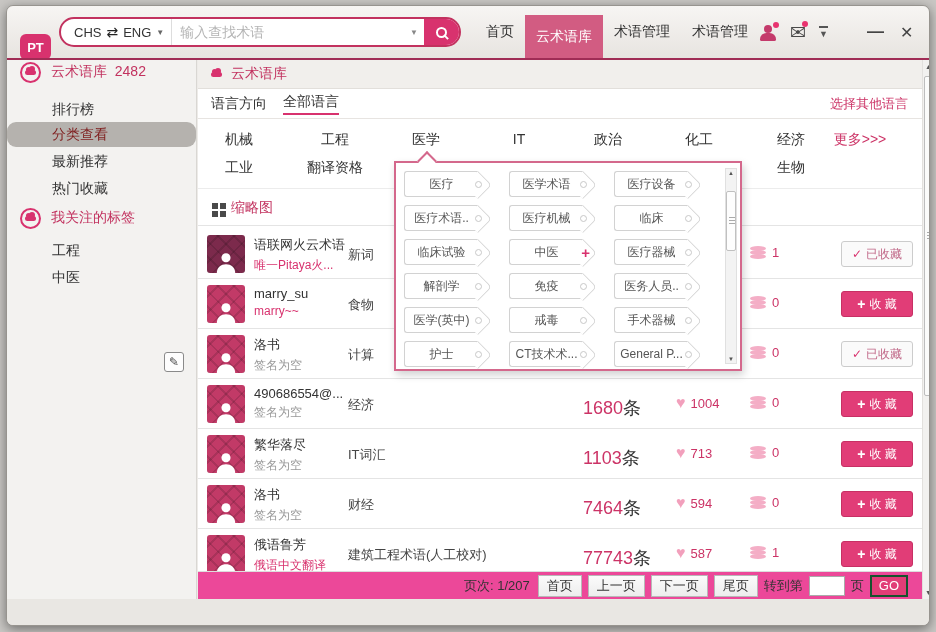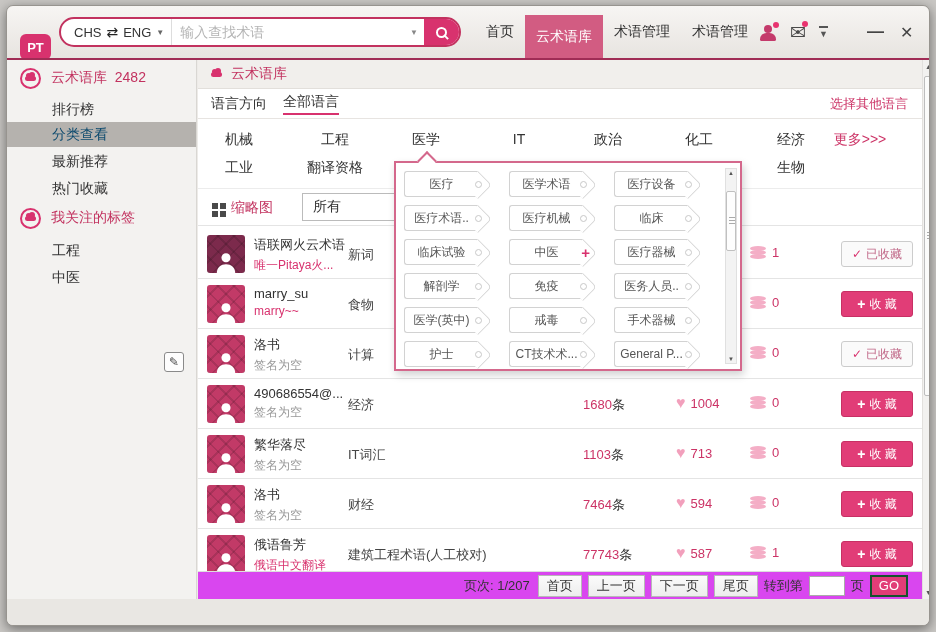--- a/index.html
+++ b/index.html
@@ -62,21 +62,21 @@
   .circle-ic { position:absolute; left:13px; width:21px; height:21px; border:2px solid #d8326e;
     border-radius:50%; display:flex; align-items:center; justify-content:center; }
   .cloud { position:relative; width:11px; height:5px; background:#d8326e; border-radius:5px; }
   .cloud::before { content:""; position:absolute; left:1px; top:-3px; width:5px; height:5px;
     border-radius:50%; background:#d8326e; }
   .cloud::after { content:""; position:absolute; left:4px; top:-4px; width:6px; height:6px;
     border-radius:50%; background:#d8326e; }
   .s-title { position:absolute; left:44px; font-size:14px; color:#c2325f; white-space:nowrap; }
   .s-item { position:absolute; left:0; width:100%; height:25px; line-height:25px;
     padding-left:45px; font-size:14px; color:#333; cursor:pointer; }
-  .s-item.sel { background:#b5b2ae; color:#0c4a6e; }
+  .s-item.sel { background:#b5b2ae; color:#7f1d1d;border-radius:9px; }
   .editbox { position:absolute; left:157px; top:-2px; width:20px; height:20px; border:1px solid #8a8a8a;
     border-radius:3px; background:#fdfdfd; display:flex; align-items:center; justify-content:center;
     font-size:12px; color:#444; cursor:pointer; }
   
   .main { position:absolute; left:191px; top:54px; width:724px; height:539px; background:#fff; }
   .m-title { position:absolute; left:0; top:0; width:100%; height:29px; background:#f1efec;
     border-bottom:1px solid #e2dfdb; display:flex; align-items:center; gap:9px; padding-left:13px; }
   .m-title .cloud, .m-title .cloud::before, .m-title .cloud::after { background:#d8326e; }
   .m-title-text { font-size:14px; color:#c2325f; }
   .langrow { position:absolute; left:0; top:29px; width:100%; height:30px; border-bottom:1px solid #e7e4e1;
@@ -102,21 +102,21 @@
     background-color:#c23a67;
     background-image:repeating-linear-gradient(45deg, rgba(0,0,0,.13) 0 2px, transparent 2px 11px),
                      repeating-linear-gradient(-45deg, rgba(0,0,0,.13) 0 2px, transparent 2px 11px);
     display:flex; align-items:flex-end; justify-content:center; overflow:hidden; }
   .avatar.dark { background-color:#7c2a4c; }
   .who { position:absolute; left:56px; top:7px; width:93px; overflow:hidden; }
   .nm { font-size:13px; color:#333; white-space:nowrap; }
   .sub { font-size:12px; color:#d8326e; white-space:nowrap; margin-top:3px; }
   .sub.gray { color:#999; }
   .lib { position:absolute; left:150px; top:17px; font-size:13px; color:#444; white-space:nowrap; }
-  .cnt { position:absolute; left:385px; top:17px; font-size:13px; }
+  .cnt { position:absolute; left:385px; top:17px; font-size:18px; }
   .cnt .num { color:#cc3366; }
   .cnt .suf { color:#333; }
   .heartw { position:absolute; left:478px; top:15px; display:flex; align-items:center; gap:5px; }
   .heartglyph { color:#f2a0bc; font-size:16px; }
   .heartnum { color:#cc3366; font-size:13px; }
   .stackw { position:absolute; left:552px; top:16px; display:flex; align-items:center; gap:6px; }
   .stackicon { display:flex; flex-direction:column; width:16px; }
   .stackicon i { height:5px; border-radius:50%; background:#f4aec6; }
   .stackicon i + i { margin-top:-1px; }
   .stacknum { color:#cc3366; font-size:13px; }
@@ -151,21 +151,21 @@
   .p-scroll { position:absolute; right:3px; top:5px; width:12px; height:196px; background:#f3f3f3;
     border:1px solid #e0e0e0; }
   .p-up { position:absolute; top:1px; left:0; width:100%; text-align:center; font-size:6px; color:#555; cursor:pointer; }
   .p-down { position:absolute; bottom:1px; left:0; width:100%; text-align:center; font-size:6px; color:#555; cursor:pointer; }
   .p-thumb { position:absolute; left:0; top:22px; width:10px; height:60px; background:#fdfdfd;
     border:1px solid #c0c0c0; border-radius:2px; cursor:grab; }
   .grip { position:absolute; left:2px; top:50%; margin-top:-4px; width:6px; height:7px;
     border-top:1px solid #aaa; border-bottom:1px solid #aaa; }
   .grip::after { content:""; position:absolute; left:0; top:2px; width:100%; height:1px; background:#aaa; }
   
-  .pager { position:absolute; left:0; top:511px; width:100%; height:28px; background:#d946ef;
+  .pager { position:absolute; left:0; top:511px; width:100%; height:28px; background:#ec4899;
     border-top:1px solid #ddd; display:flex; align-items:center; justify-content:flex-end;
     gap:6px; padding-right:14px; z-index:7; }
   .pg-label { font-size:13px; color:#333; margin-right:2px; }
   .pg-btn { height:22px; padding:0 8px; font-size:13px; color:#333; background:linear-gradient(#fbfbfb,#ededed);
     border:1px solid #b8b8b8; cursor:pointer; font-family:inherit; }
   .pg-text { font-size:13px; color:#333; }
   .pg-input { width:36px; height:20px; border:1px solid #aaa; background:#fff; font-size:13px;
     padding:0 3px; font-family:inherit; }
   .pg-go { height:22px; padding:0 7px; background:#e13d77; color:#fff; border:2px solid #14532d;
     font-size:13px; cursor:pointer; font-family:inherit; }
@@ -216,21 +216,21 @@
       <span class="caretbar">▼</span>
     </div>
     <div class="winctl">
       <span class="minbtn">—</span>
       <span class="closebtn">✕</span>
     </div>
   </div>
   <div class="topline"></div>
 
   <div class="sidebar">
-    <div class="s-head" style="top:6px;text-decoration:underline;">
+    <div class="s-head" style="top:0;text-decoration:underline;">
       <span class="circle-ic">
           <span class="cloud"></span>
         </span>
       <span class="s-title"><span>云术语库</span>&nbsp;&nbsp;<span>2482</span></span>
     </div>
     <div class="s-item" style="top:37px;">排行榜</div>
     <div class="s-item sel" style="top:62px;">分类查看</div>
     <div class="s-item" style="top:89px;">最新推荐</div>
     <div class="s-item" style="top:116px;">热门收藏</div>
     <div class="s-head" style="top:146px;">
@@ -272,21 +272,20 @@
     </div>
 
     <div class="listhead">
       <span class="gridicon">
           <i></i>
           <i></i>
           <i></i>
           <i></i>
         </span>
       <span class="viewlabel">缩略图</span>
-      <div class="filtersel">所有</div>
     </div>
 
     <div class="rows">
 
       <div class="row" style="top:0;">
         <div class="avatar dark">
             <svg width="26" height="24" viewBox="0 0 24 22">
               <circle cx="12" cy="8" r="4.2" fill="#fff"></circle>
               <path d="M3.5 22c0-5 4-8 8.5-8s8.5 3 8.5 8z" fill="#fff"></path>
             </svg>

